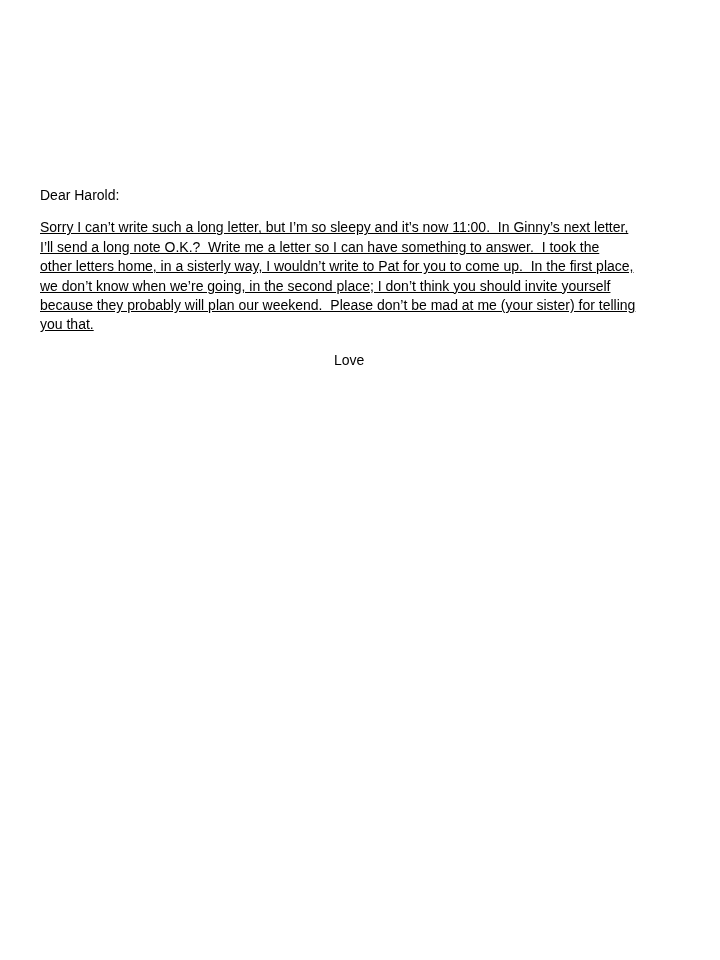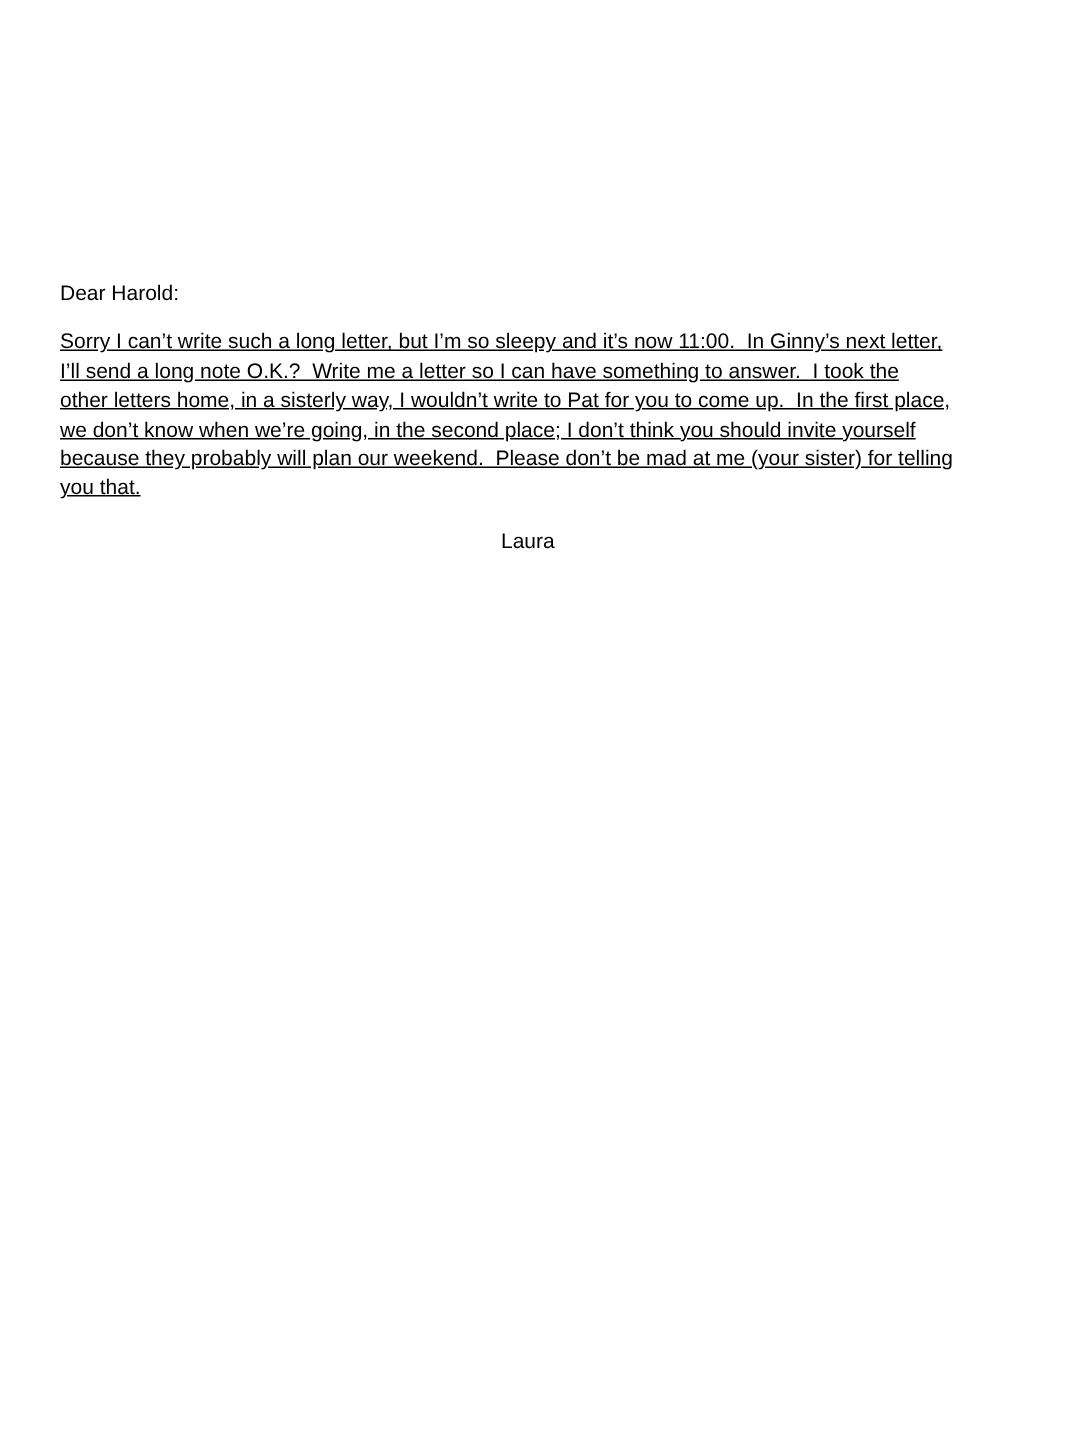--- a/index.html
+++ b/index.html
@@ -45,16 +45,16 @@
 <div class="page">
   <div class="letter">
     <p class="salutation">Dear Harold:</p>
     <p class="letter-body">Sorry I can’t write such a long letter, but I’m so sleepy and it’s now 11:00.  In Ginny’s next letter,
 I’ll send a long note O.K.?  Write me a letter so I can have something to answer.  I took the
 other letters home, in a sisterly way, I wouldn’t write to Pat for you to come up.  In the first place,
 we don’t know when we’re going, in the second place; I don’t think you should invite yourself
 because they probably will plan our weekend.  Please don’t be mad at me (your sister) for telling
 you that.</p>
     <div class="signoff">
-      <p>Laura</p>
+      <p>Love</p>
     </div>
   </div>
 </div>
 
 </body></html>

